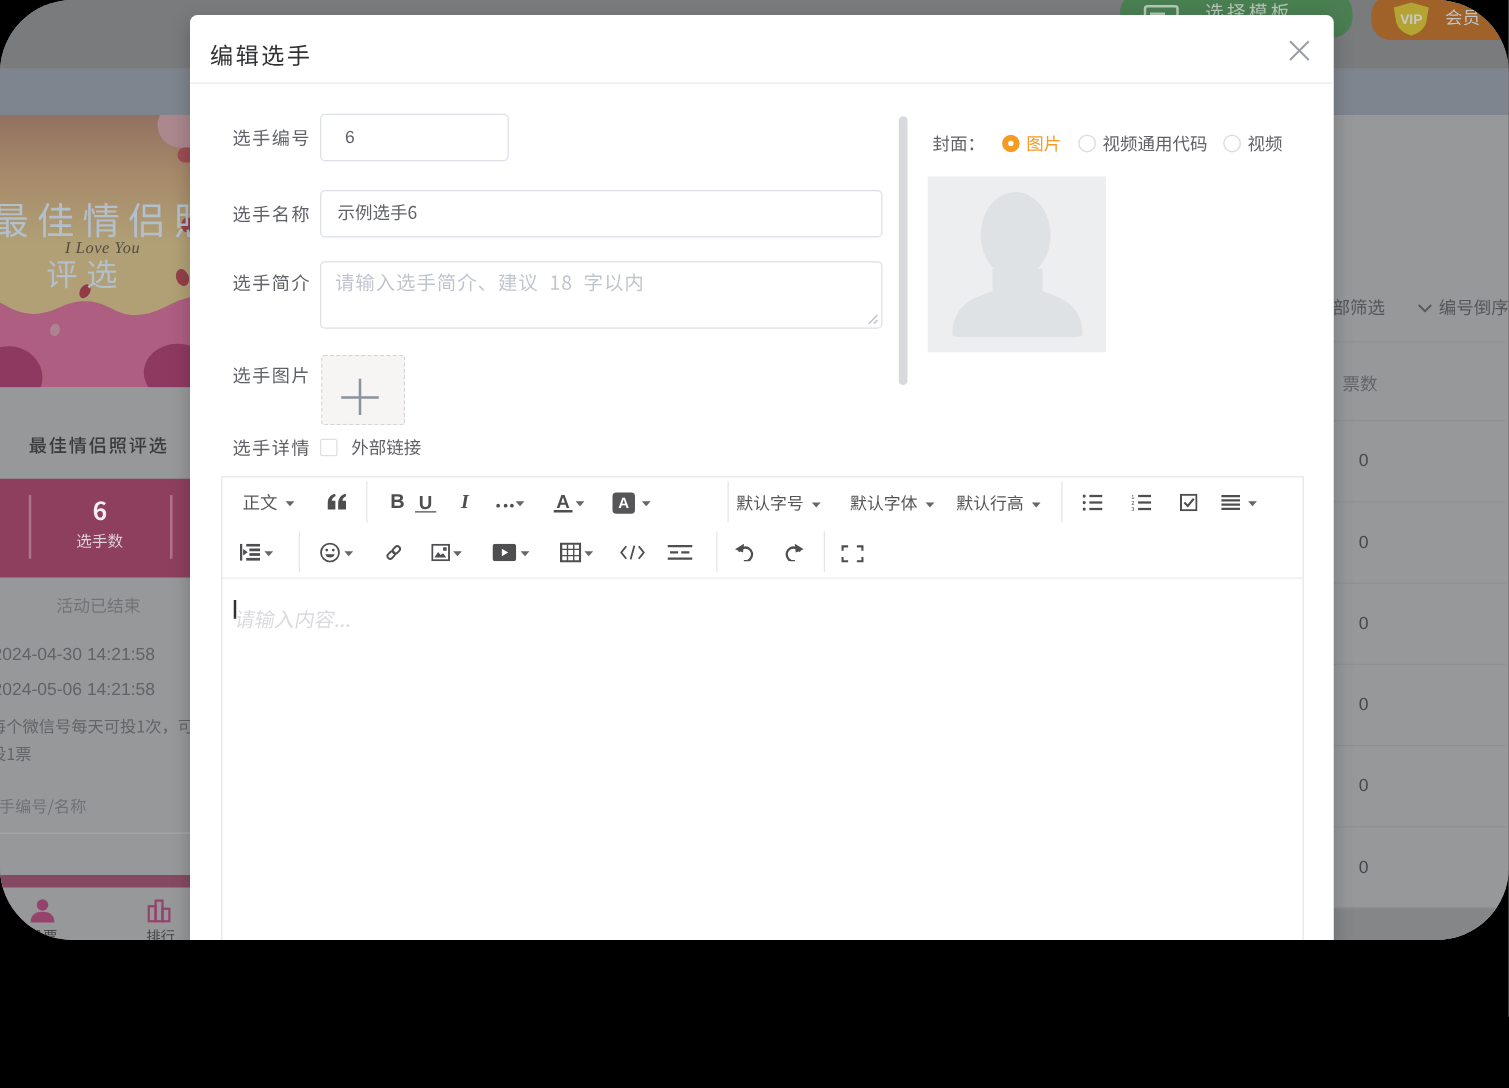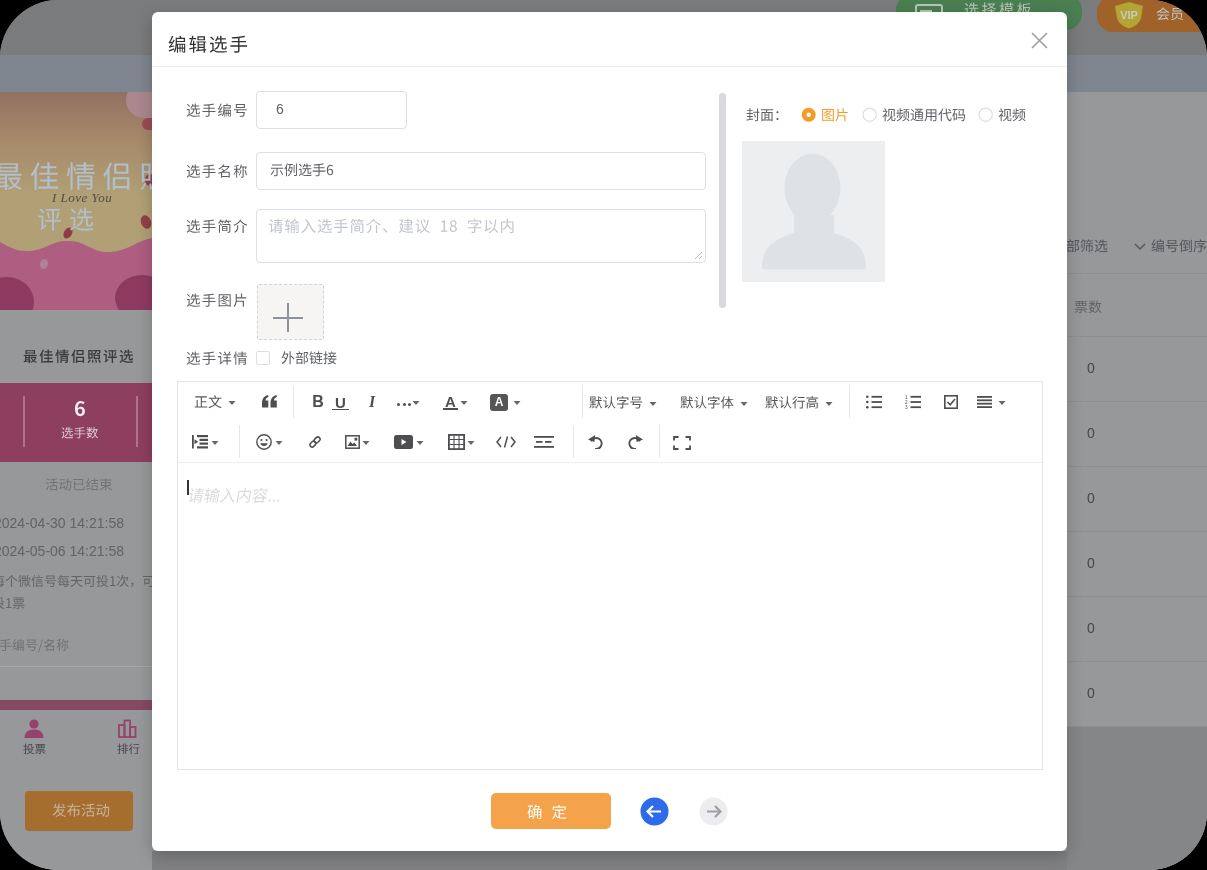--- a/index.html
+++ b/index.html
@@ -1,15 +1,15 @@
 <!DOCTYPE html>
 <html><head><meta charset="utf-8"><style>
 *{margin:0;padding:0}
 body{width:1207px;height:870px;background:#000;overflow:hidden;font-family:"Liberation Sans",sans-serif;position:relative}
-#screen{position:absolute;left:0;top:0;width:1207px;height:870px;border-radius:58px;overflow:hidden;background:#97989a}
+#screen{position:absolute;left:0;top:0;width:1207px;height:752px;border-radius:58px;overflow:hidden;background:#97989a}
 </style></head><body>
 <div id="screen">
 <svg width="0" height="0" style="position:absolute">
       <defs>
         <path id="gR6700" d="M248 635H753V564H248ZM248 755H753V685H248ZM176 808V511H828V808ZM396 392V325H214V392ZM47 43 54 -24 396 17V-80H468V26L522 33V94L468 88V392H949V455H49V392H145V52ZM507 330V268H567L547 262C577 189 618 124 671 70C616 29 554 -2 491 -22C504 -35 522 -61 529 -77C596 -53 662 -19 720 26C776 -20 843 -55 919 -77C929 -59 948 -32 964 -18C891 0 826 31 771 71C837 135 889 215 920 314L877 333L863 330ZM613 268H832C806 209 767 157 721 113C675 157 639 209 613 268ZM396 269V198H214V269ZM396 142V80L214 59V142Z"></path>
         <path id="gR4f73" d="M268 836C216 685 131 535 39 437C53 420 75 381 82 363C111 396 140 433 167 474V-80H241V597C278 667 312 741 338 815ZM594 840V709H376V638H594V495H328V423H940V495H670V638H895V709H670V840ZM594 384V269H356V198H594V30H294V-42H960V30H670V198H912V269H670V384Z"></path>
         <path id="gR60c5" d="M152 840V-79H220V840ZM73 647C67 569 51 458 27 390L86 370C109 445 125 561 129 640ZM229 674C250 627 273 564 282 526L335 552C325 588 301 648 279 694ZM446 210H808V134H446ZM446 267V342H808V267ZM590 840V762H334V704H590V640H358V585H590V516H304V458H958V516H664V585H903V640H664V704H928V762H664V840ZM376 400V-79H446V77H808V5C808 -7 803 -11 790 -12C776 -13 728 -13 677 -11C686 -29 696 -57 699 -76C770 -76 815 -76 843 -64C871 -53 879 -33 879 4V400Z"></path>
         <path id="gR4fa3" d="M459 732H788V528H459ZM388 800V460H862V800ZM244 835C196 680 116 526 28 426C41 407 61 368 68 350C101 388 132 433 162 482V-80H236V622C265 684 292 750 313 816ZM345 341V-77H419V-23H819V-71H897V341ZM419 46V272H819V46Z"></path>
         <path id="gR7167" d="M528 407H821V255H528ZM458 470V192H895V470ZM340 125C352 59 360 -25 361 -76L434 -65C433 -15 422 68 409 132ZM554 128C580 63 605 -23 615 -74L689 -58C679 -5 651 78 624 141ZM758 133C806 67 861 -25 885 -82L956 -50C931 7 874 96 826 161ZM174 154C141 80 88 -3 43 -53L115 -85C161 -28 211 59 246 133ZM164 730H314V554H164ZM164 292V488H314V292ZM93 797V173H164V224H384V797ZM428 799V732H595C575 639 528 575 396 539C411 527 430 500 438 483C590 530 647 611 669 732H848C841 637 834 598 821 585C814 578 805 577 791 577C775 577 734 577 690 581C701 564 708 538 709 519C755 516 800 517 823 518C849 520 866 526 882 542C903 565 913 624 922 770C923 780 924 799 924 799Z"></path>
         <path id="gR8bc4" d="M826 664C813 588 783 477 759 410L819 393C845 457 875 561 900 646ZM392 646C419 567 443 465 449 397L517 416C510 482 486 584 456 663ZM97 762C150 714 216 648 247 605L297 658C266 699 198 763 145 807ZM358 789V718H603V349H330V277H603V-79H679V277H961V349H679V718H916V789ZM43 526V454H182V84C182 41 154 15 135 4C148 -11 165 -42 172 -60C186 -40 212 -20 378 108C369 122 356 151 350 171L252 97V527L182 526Z"></path>

